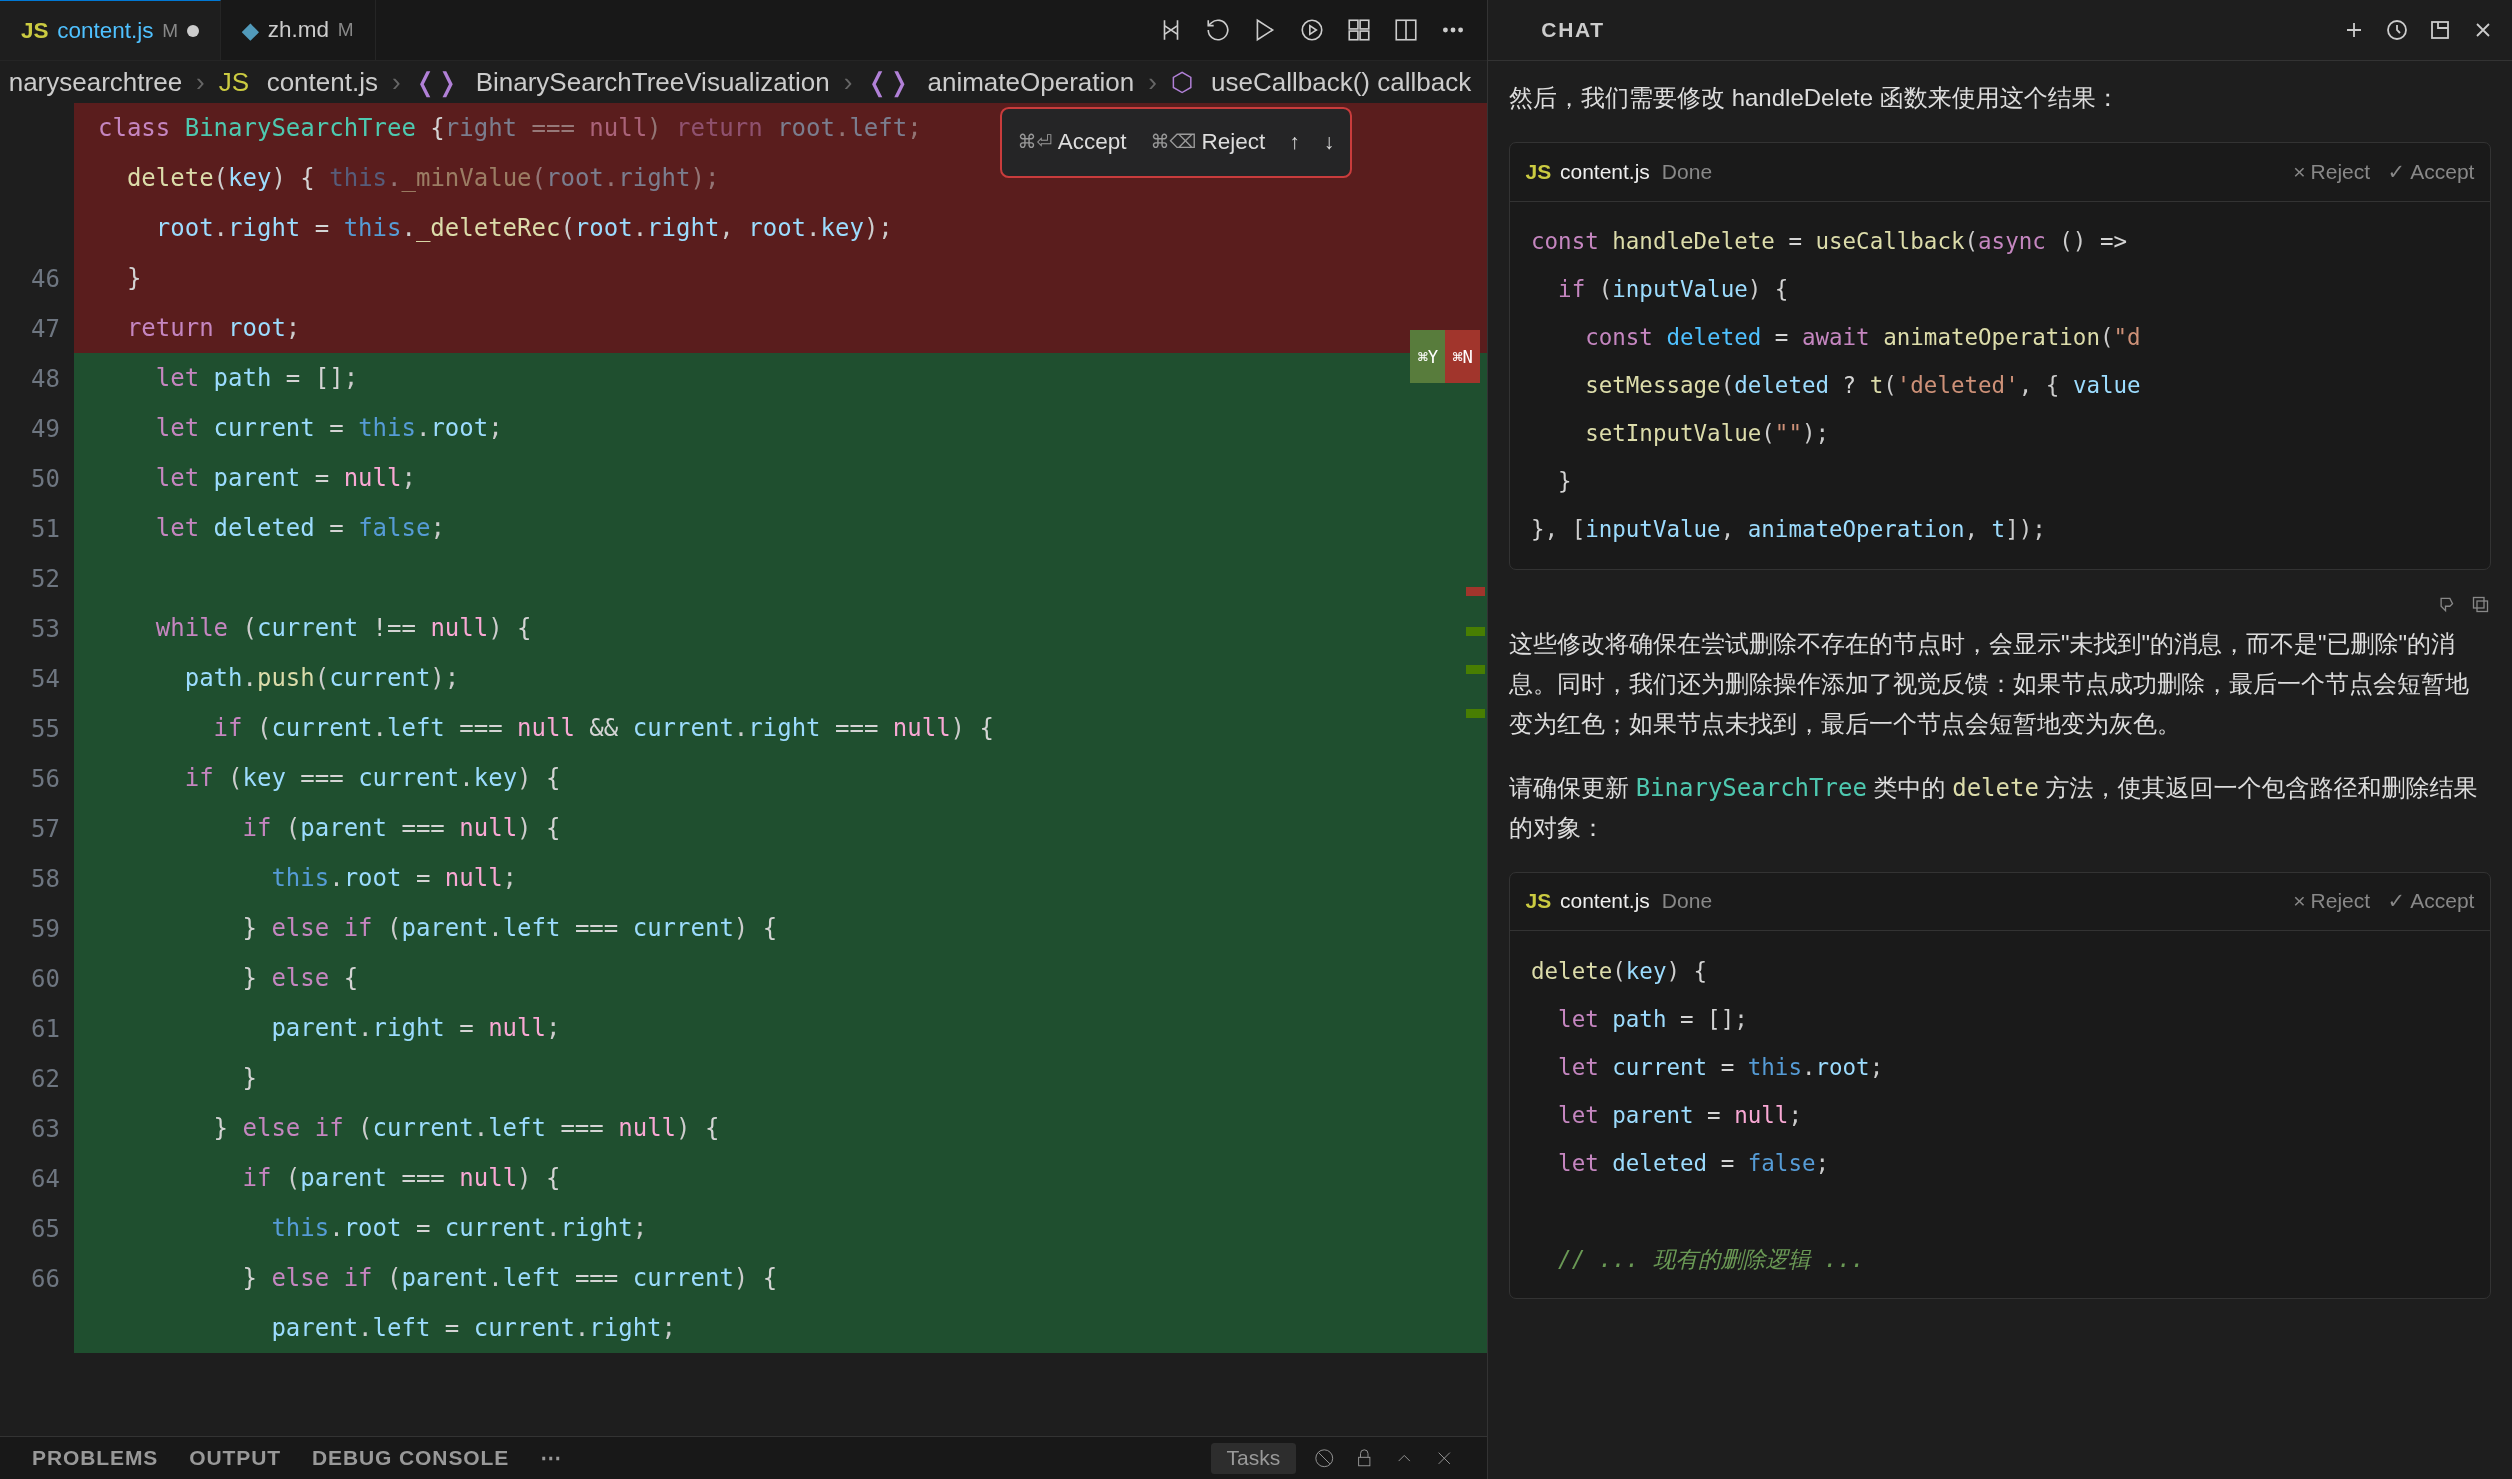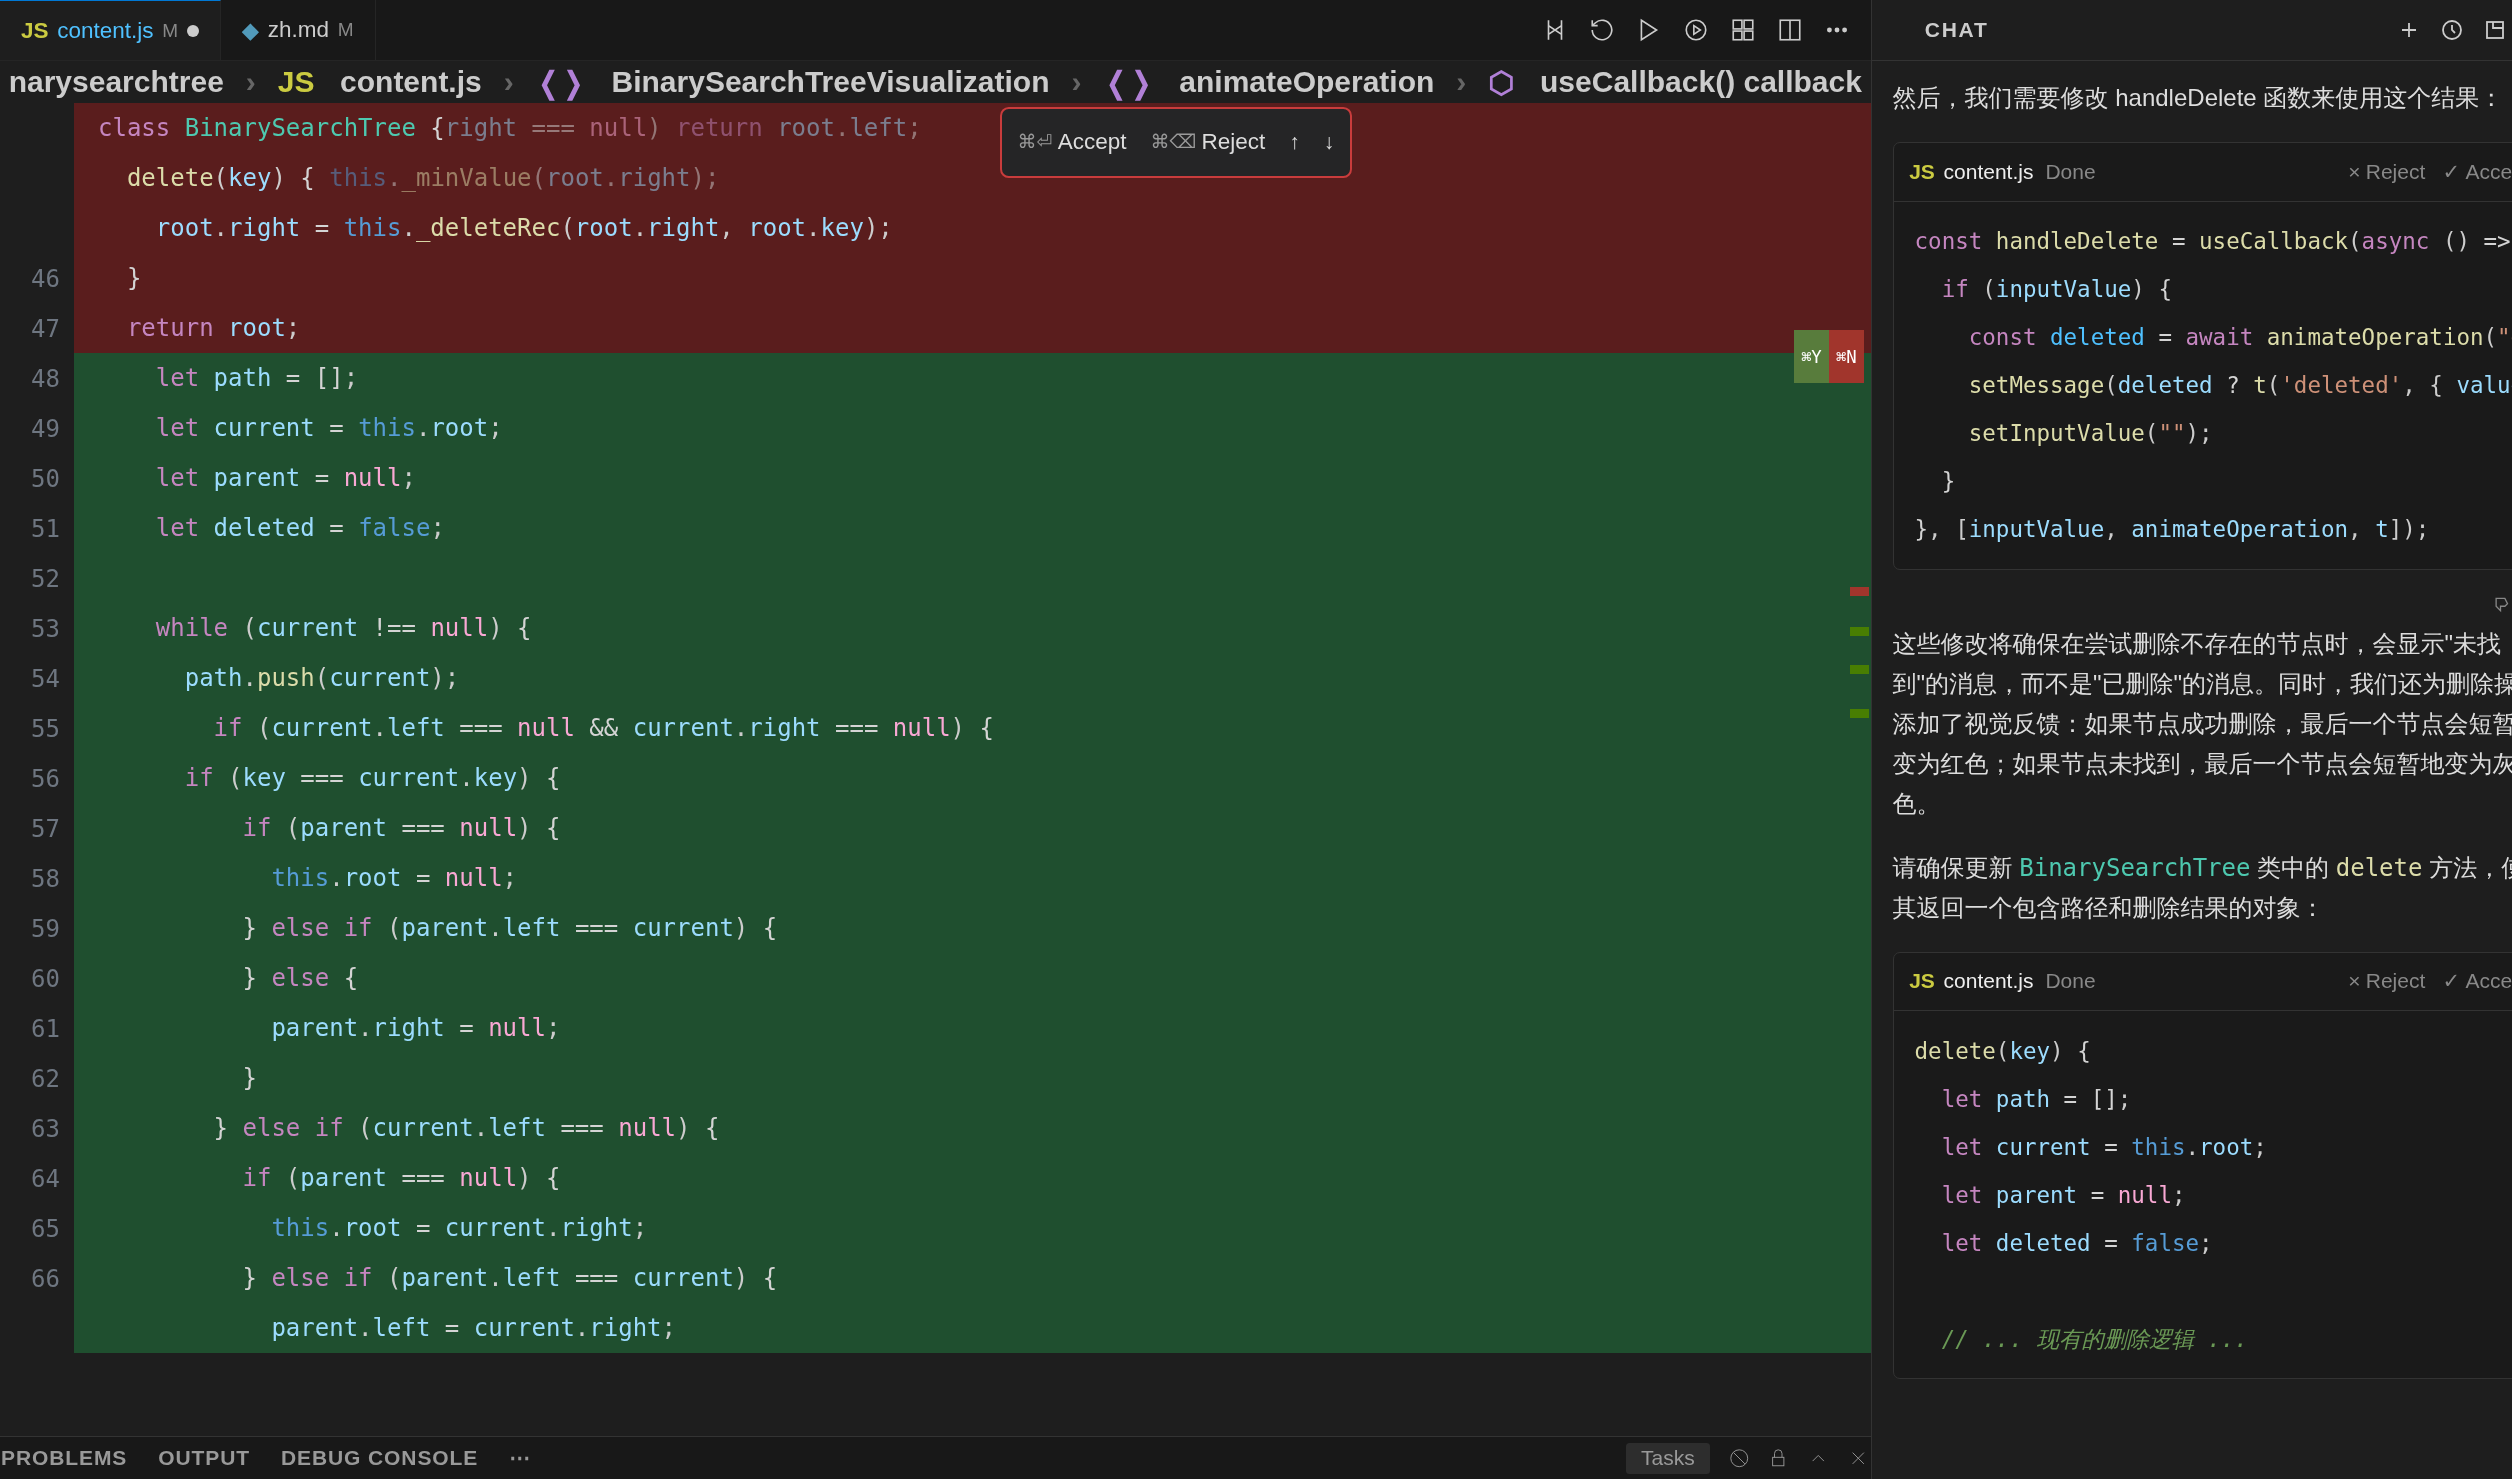--- a/index.html
+++ b/index.html
@@ -22,21 +22,21 @@
 .tab.active { background: #1e1e1e; border-top: 1.7px solid #0078d4; }
 .tab-name { color: #4fc1ff; }
 .tab-modifier { color: #888; font-size: 19px; }
 .tab-dot { width: 12px; height: 12px; border-radius: 50%; background: #ccc; }
 .tab .md-icon { color: #519aba; }
 .tabs-spacer { flex: 1; }
 .tabs-actions { display: flex; gap: 21px; padding-right: 21px; color: #cccccc; }
 .tabs-actions svg { width: 26px; height: 26px; stroke: #ccc; fill: none; stroke-width: 1.5; cursor: pointer; }
 
 
-.breadcrumb { display: flex; align-items: center; gap: 22px; height: 42px; padding: 0 8.7px; background: #1e1e1e; color: #8c8c8c; font-size: 30px; overflow: hidden; white-space: nowrap; font-weight: bold; }
+.breadcrumb { display: flex; align-items: center; gap: 14px; height: 42px; padding: 0 8.7px; background: #1e1e1e; color: #8c8c8c; font-size: 26px; overflow: hidden; white-space: nowrap; }
 .breadcrumb .sep { color: #666; }
 .breadcrumb .bc-item { color: #cccccc; }
 .bc-icon { display: inline-flex; align-items: center; margin-right: 3.5px; }
 .bc-icon.js { color: #cbcb41; }
 .bc-icon.sym { color: #b180d7; }
 
 
 .editor-body { flex: 1; display: flex; overflow: hidden; position: relative; font-family: Menlo, Consolas, monospace; font-size: 24px; line-height: 50px; }
 .gutter { width: 74px; background: #1e1e1e; text-align: right; padding-right: 14px; color: #6e7681; position: relative; }
 .gutter-line { height: 50px; }
@@ -101,21 +101,21 @@
 .cb-icon { color: #cbcb41; margin-right: 8.7px; font-weight: bold; }
 .cb-name { color: #eee; }
 .cb-done { color: #888; margin-left: 12px; }
 .cb-spacer { flex: 1; }
 .cb-action { color: #888; margin-left: 17.3px; cursor: pointer; display: flex; align-items: center; gap: 5.2px; }
 .code-block-body { padding: 15.6px 21px; font-family: Menlo, monospace; font-size: 22.5px; line-height: 48px; white-space: pre; overflow: hidden; }
 .cb-tools { display:flex; justify-content:flex-end; gap:14px; margin-bottom:8.7px; color:#888; }
 .cb-tools svg { width:21px; height:21px; stroke:#888; fill:none; stroke-width:1.5; cursor:pointer; }
 
 
-.bottom-panel { height: 43px; display: flex; align-items: center; gap: 31px; padding: 0 1px; border-top: 0.9px solid #333; background: #181818; font-size: 21px; color: #999; }
+.bottom-panel { height: 43px; display: flex; align-items: center; gap: 31px; padding: 0 32px; border-top: 0.9px solid #333; background: #181818; font-size: 21px; color: #999; }
 .bp-tab { cursor: pointer; font-weight: 600; letter-spacing: 0.9px; }
 .bp-spacer { flex: 1; }
 .bp-right { display: flex; align-items: center; gap: 17.3px; }
 .tasks { background: #2d2d2d; padding: 3.5px 15.6px; border-radius: 3.5px; }
 
 .gutter-pad { height: 151px; }
 </style>
 </head>
 <body>
 

